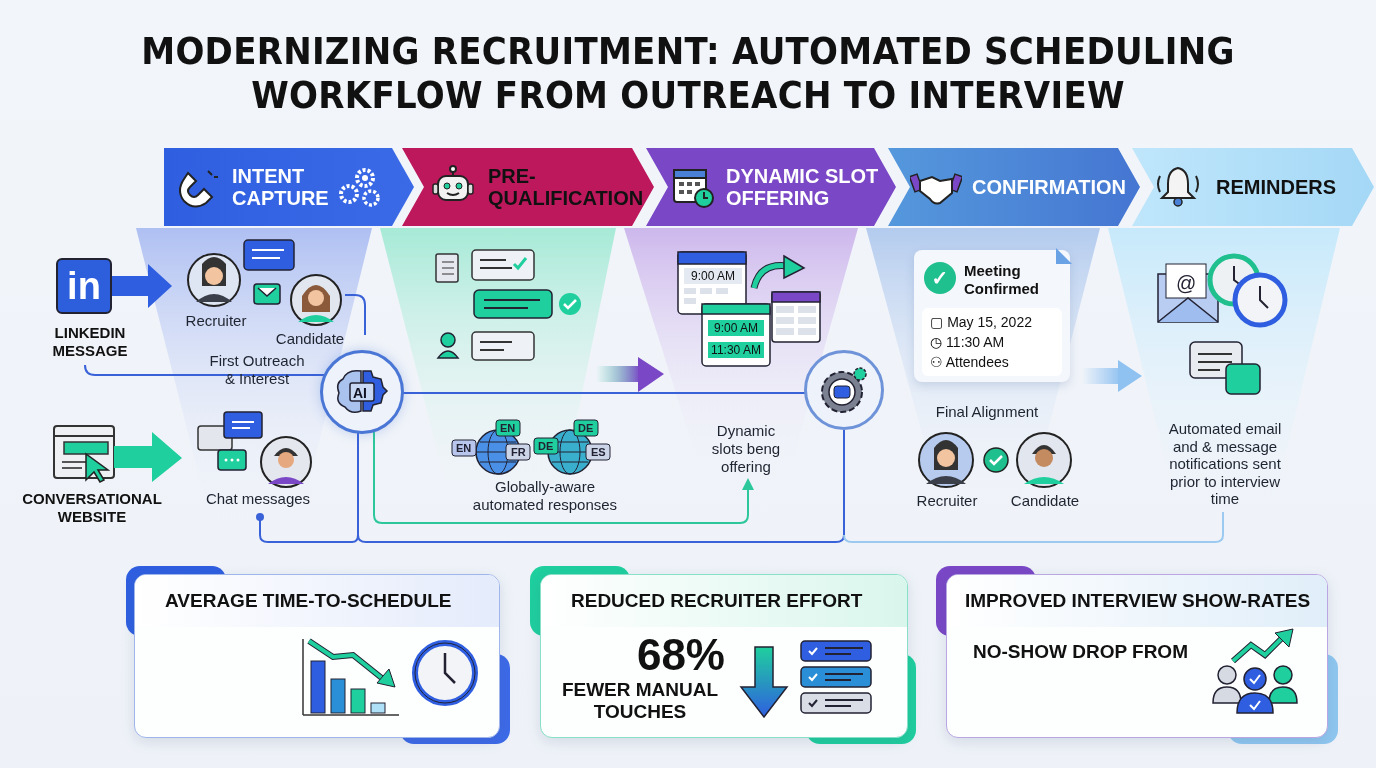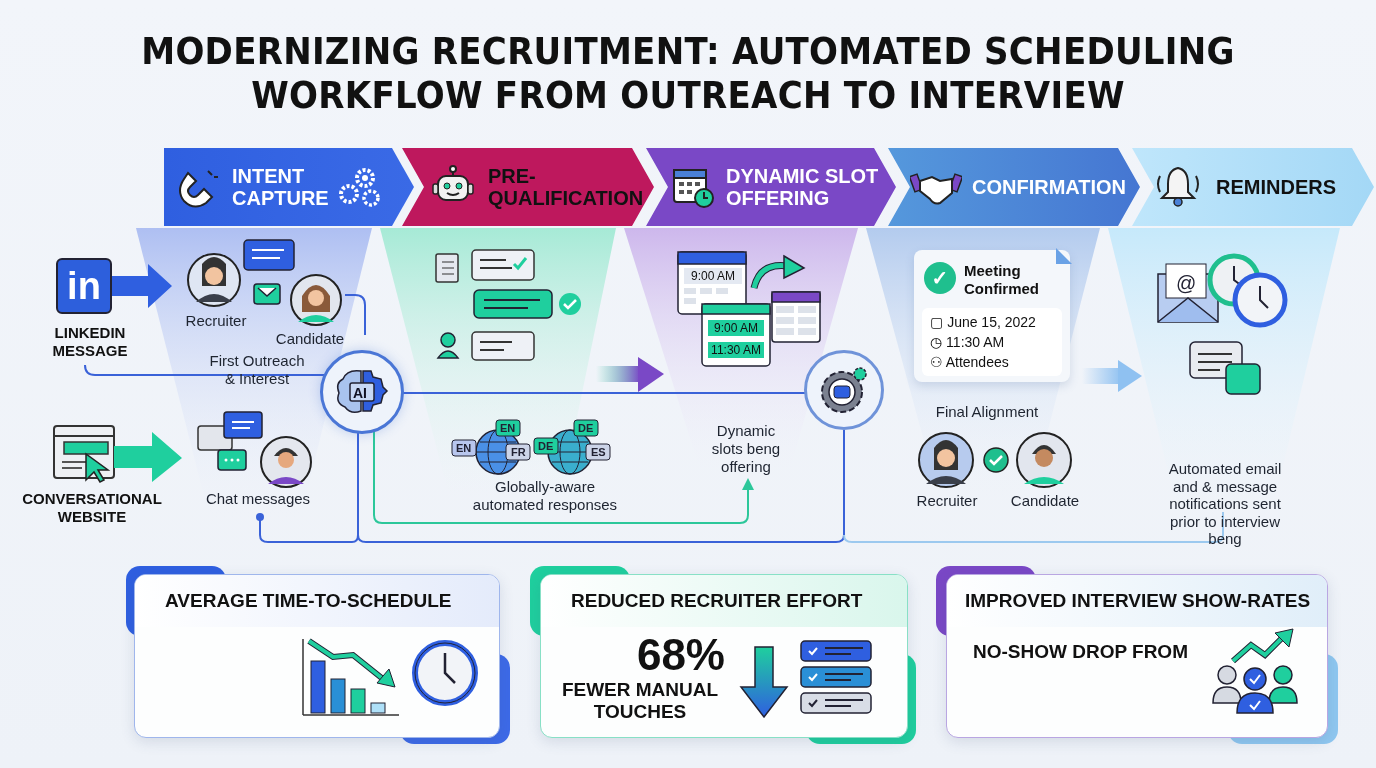--- a/index.html
+++ b/index.html
@@ -344,21 +344,21 @@
 </div>
 
 <div class="abs" style="left:914px;top:250px;width:156px;height:132px;background:#f4f7fb;border-radius:8px;box-shadow:0 4px 10px rgba(80,110,160,0.2);">
   <div class="abs" style="right:-2px;top:-2px;width:16px;height:16px;background:#6aa2e6;clip-path:polygon(0 0,100% 100%,0 100%);"></div>
   <div class="abs" style="left:10px;top:12px;width:32px;height:32px;border-radius:50%;background:#1fbf8e;color:#fff;font-size:20px;line-height:32px;text-align:center;font-weight:700;">✓</div>
   <div class="abs" style="left:50px;top:12px;font-weight:700;font-size:15px;line-height:18px;">
     <div>Meeting</div>
     <div>Confirmed</div>
   </div>
   <div class="abs" style="left:8px;top:58px;width:140px;height:68px;background:#fff;border-radius:6px;font-size:14px;line-height:20px;padding:4px 8px;">
-    <div><span>▢ </span><span>June 15, 2022</span></div>
+    <div><span>▢ </span><span>May 15, 2022</span></div>
     <div><span>◷ </span><span>11:30 AM</span></div>
     <div><span>⚇ </span><span>Attendees</span></div>
   </div>
 </div>
 <div class="label" style="left:922px;top:403px;width:130px;">Final Alignment</div>
 <svg class="abs" style="left:918px;top:430px" width="156" height="60">
   <circle cx="28" cy="30" r="27" fill="#b7cbee" stroke="#222" stroke-width="2"></circle>
   <path d="M16,18 Q28,2 40,18 L40,40 L16,40 Z" fill="#333"></path>
     <circle cx="28" cy="28" r="9" fill="#f2c4a0"></circle>
   <path d="M8,54 Q28,38 48,54" fill="#3a3f4a"></path>
@@ -380,26 +380,26 @@
   <circle cx="80" cy="30" r="24" fill="#eef1f4" stroke="#1fbf8e" stroke-width="5"></circle>
   <path d="M80,16 L80,30 L88,36" stroke="#223" stroke-width="2" fill="none"></path>
   <circle cx="106" cy="50" r="25" fill="#f2f4f8" stroke="#2f5fe0" stroke-width="5"></circle>
   <path d="M106,36 L106,50 L114,58" stroke="#223" stroke-width="2" fill="none"></path>
   <rect x="36" y="92" width="52" height="36" rx="5" fill="#e8ebf0" stroke="#223" stroke-width="1.5"></rect>
   <line x1="44" y1="104" x2="78" y2="104" stroke="#333" stroke-width="2"></line>
     <line x1="44" y1="112" x2="78" y2="112" stroke="#333" stroke-width="2"></line>
     <line x1="44" y1="120" x2="66" y2="120" stroke="#333" stroke-width="2"></line>
   <rect x="72" y="114" width="34" height="30" rx="5" fill="#1fcf9e" stroke="#223" stroke-width="1.5"></rect>
 </svg>
-<div class="label" style="left:1150px;top:420px;width:150px;line-height:17.5px;margin-top:40px;">
+<div class="label" style="left:1150px;top:420px;width:150px;line-height:17.5px;">
   <div>Automated email</div>
   <div>and &amp; message</div>
   <div>notifications sent</div>
   <div>prior to interview</div>
-  <div>beng</div>
+  <div>time</div>
 </div>
 
 <div class="card-back" style="left:126px;top:566px;width:100px;height:70px;background:#2f5fe0;"></div>
 <div class="card-back" style="left:400px;top:654px;width:110px;height:90px;background:#3d6ae8;"></div>
 <div class="card" style="left:134px;top:574px;width:366px;height:164px;border:1.5px solid #9fb6ec;">
   <div class="card-head" style="background:linear-gradient(90deg,#fff,#e4ebfb);">AVERAGE TIME-TO-SCHEDULE</div>
   <svg class="abs" style="left:164px;top:60px" width="100" height="86">
     <line x1="4" y1="4" x2="4" y2="80" stroke="#333" stroke-width="1.5"></line>
       <line x1="4" y1="80" x2="100" y2="80" stroke="#333" stroke-width="1.5"></line>
     <rect x="12" y="26" width="14" height="52" fill="#2f5fe0" stroke="#223"></rect>

